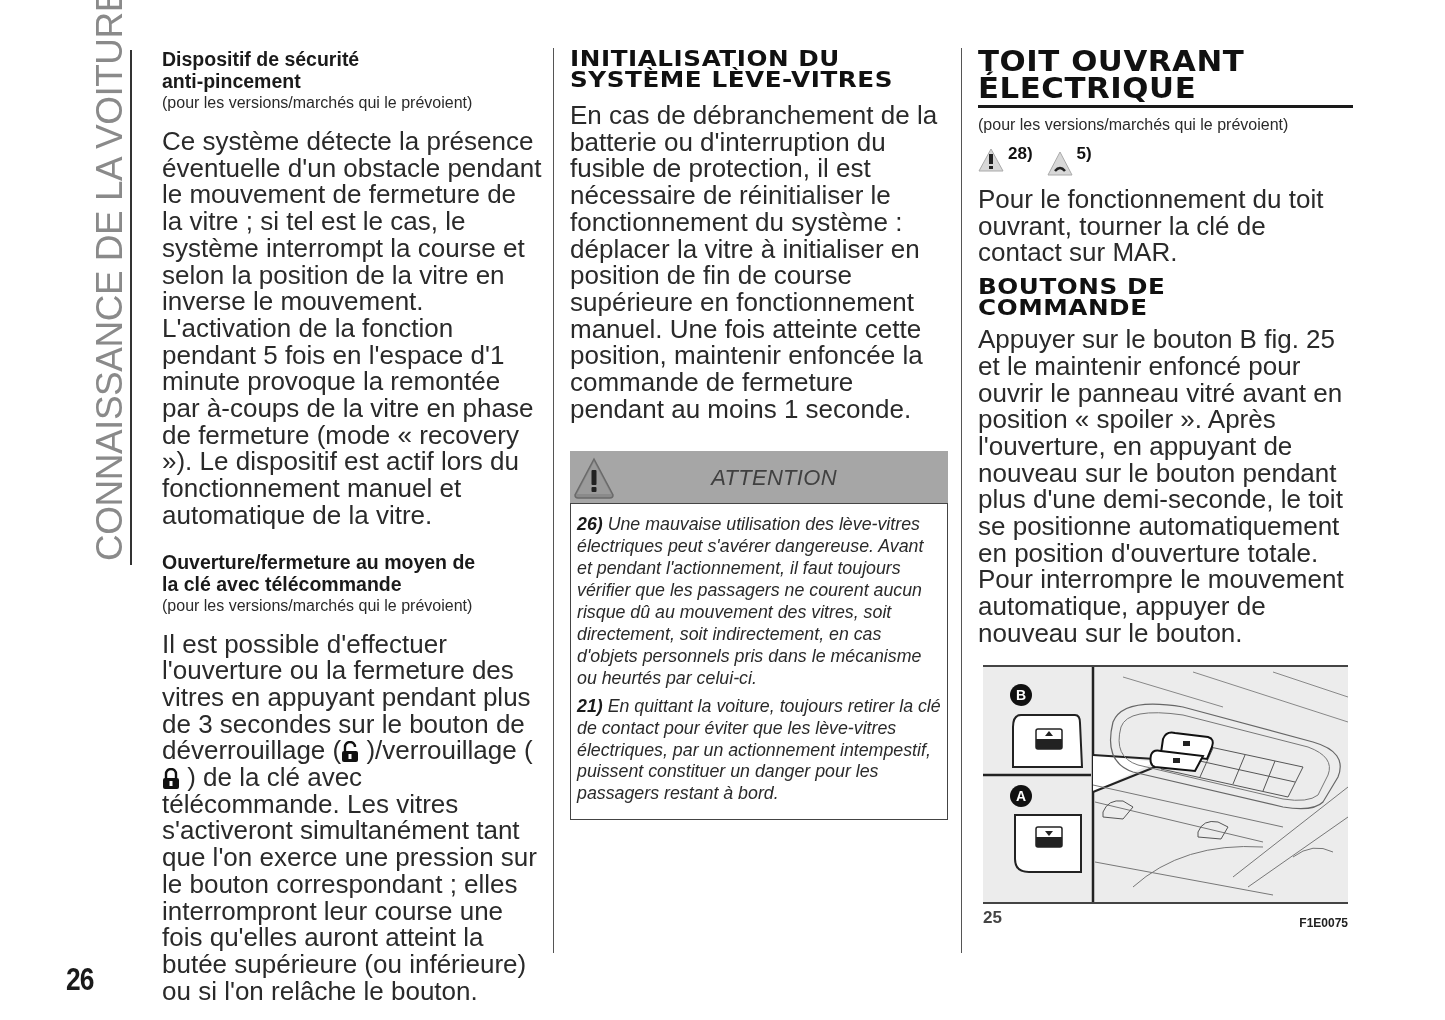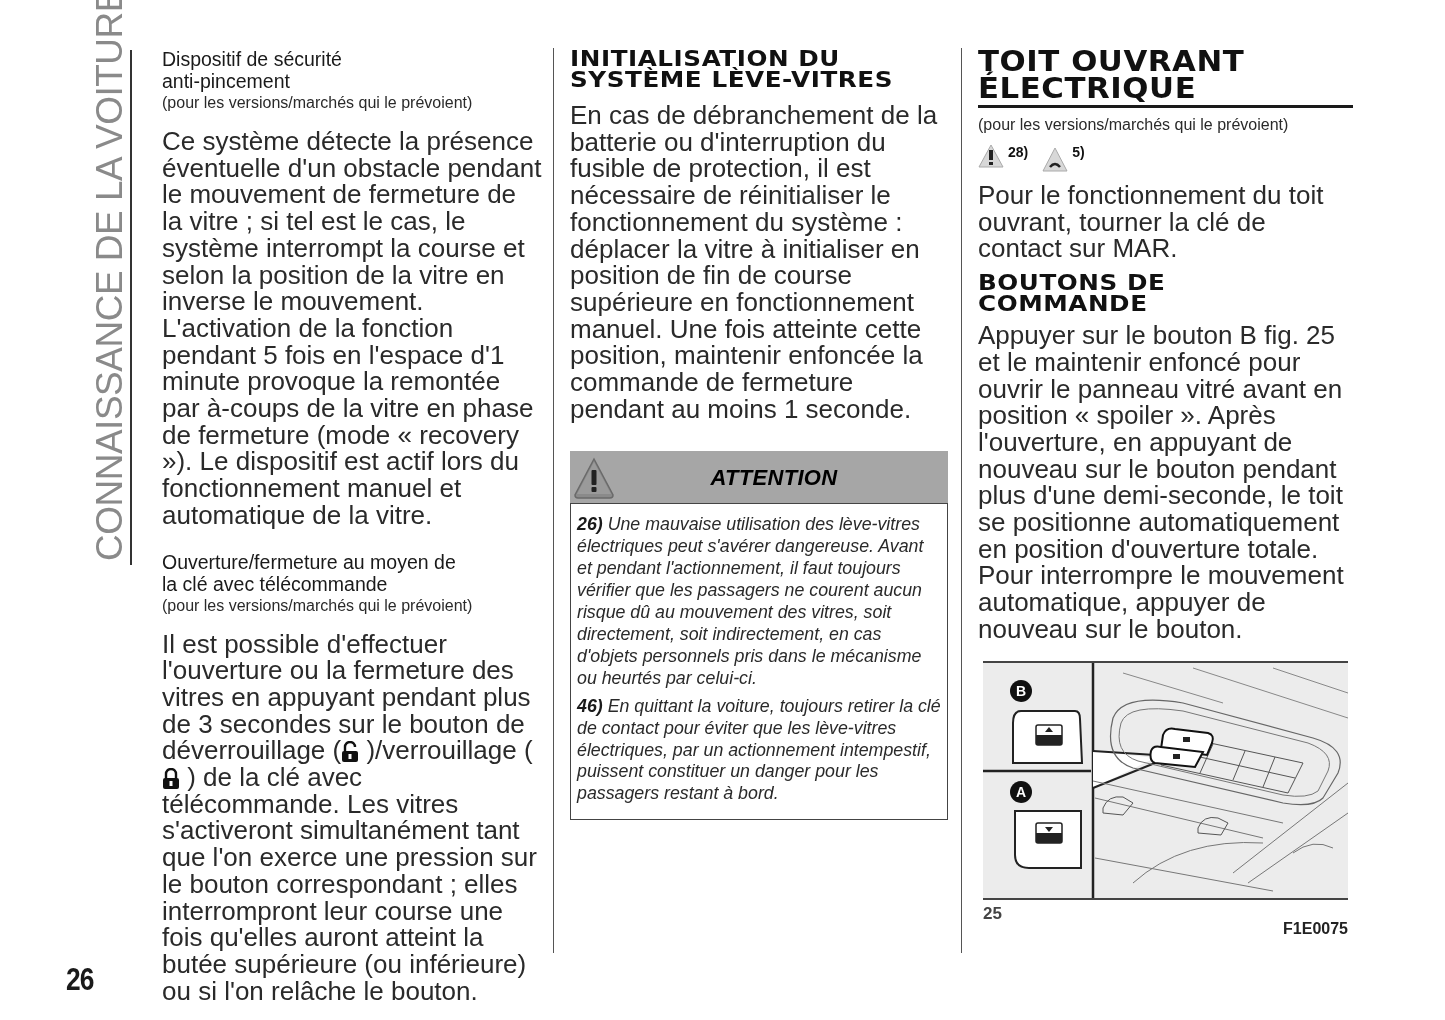--- a/index.html
+++ b/index.html
@@ -8,37 +8,37 @@
   .side-title span { position:absolute; left:0; top:0; transform-origin:0 0; transform: translate(4px, 515px) rotate(-90deg); white-space:nowrap; font-size:37px; color:#8a8a8a; font-weight:300; letter-spacing:-0.5px; line-height:40px; width:515px; text-align:center; }
   .side-rule { position:absolute; left:130px; top:50px; width:2px; height:515px; background:#333; }
   .page-num { position:absolute; left:66px; top:962px; font-size:31px; font-weight:bold; color:#1a1a1a; letter-spacing:-1px; transform:scaleX(0.85); transform-origin:0 0; }
   .col { position:absolute; top:48px; }
   .col1 { left:162px; width:380px; }
   .col2 { left:570px; width:378px; }
   .col3 { left:978px; width:375px; }
   .vdiv { position:absolute; top:48px; width:1px; height:905px; background:#555; }
   .vdiv1 { left:553px; }
   .vdiv2 { left:961px; }
-  .sub-h { font-size:19.5px; font-weight:normal; color:#1a1a1a; line-height:22px; margin:0; }
+  .sub-h { font-size:19.5px; font-weight:bold; color:#1a1a1a; line-height:22px; margin:0; }
   .note { font-size:16px; line-height:22px; color:#2a2a2a; margin:0 0 14px 0; }
   .body-text { font-size:26px; line-height:26.7px; color:#2a2a2a; margin:0 0 22px 0; }
   .h-black { font-family:"DejaVu Sans", sans-serif; font-weight:bold; font-size:22px; line-height:21px; letter-spacing:0.5px; color:#111; margin:0 0 12px 0; transform:scaleX(1.12); transform-origin:0 0; }
   .h-big { font-family:"DejaVu Sans", sans-serif; font-weight:bold; font-size:28px; line-height:27px; letter-spacing:0.5px; color:#111; margin:0; transform:scaleX(1.1); transform-origin:0 0; }
   .big-rule { height:3px; background:#1a1a1a; margin:3px 0 6px 0; width:375px; }
   .attention { height:52px; background:#a6a6a6; position:relative; margin-top:17px; }
-  .attention .label { position:absolute; left:0; right:0; top:14px; text-align:center; color:#000000; font-weight:bold; font-style:italic; font-size:22px; padding-left:30px; letter-spacing:0.3px; }
+  .attention .label { position:absolute; left:0; right:0; top:14px; text-align:center; color:#404040; font-weight:normal; font-style:italic; font-size:22px; padding-left:30px; letter-spacing:0.3px; }
   .attention svg { position:absolute; left:2px; top:5px; }
   .warn-box { border:1.5px solid #444; margin-top:0; padding:10px 6px 14px 6px; }
   .warn-box p { margin:0 0 6px 0; font-style:italic; font-size:17.8px; line-height:21.9px; color:#2a2a2a; }
   .warn-box b { font-style:italic; color:#1a1a1a; }
-  .icons-row { display:flex; align-items:flex-end; gap:4px; margin:4px 0 14px 0; font-size:14px; font-weight:bold; color:#111; }
+  .icons-row { display:flex; align-items:flex-end; gap:4px; margin:4px 0 14px 0; font-size:17px; font-weight:bold; color:#111; }
   .figure { position:relative; width:365px; height:235px; margin-top:6px; border-top:2px solid #444; border-bottom:2px solid #444; background:#ececec; left:5px; }
   .fig-cap { display:flex; justify-content:space-between; width:365px; margin-left:5px; margin-top:4px; }
   .fig-num { font-size:17px; color:#444;font-weight:bold; }
-  .fig-code { font-size:16px; font-weight:bold; color:#222; margin-top:16px; }
+  .fig-code { font-size:12px; font-weight:bold; color:#222; margin-top:8px; }
   .lock { display:inline-block; width:18px; height:22px; vertical-align:-4px; }
 </style>
 </head>
 <body>
 
 <div class="side-title">
   <span>CONNAISSANCE DE LA VOITURE</span>
 </div>
 <div class="side-rule"></div>
 
@@ -81,21 +81,21 @@
       <path d="M22 3 L41 39 Q41 42 38 42 L6 42 Q3 42 3 39 Z" fill="#8a8a8a" stroke="#6a6a6a" stroke-width="1.5"></path>
       <path d="M22 6 L39 38 L5 38 Z" fill="#9a9a9a"></path>
       <rect x="19.5" y="14" width="5" height="15" rx="1" fill="#222"></rect>
       <rect x="19.5" y="31" width="5" height="5" rx="1" fill="#222"></rect>
     </svg>
     <div class="label">ATTENTION</div>
   </div>
 
   <div class="warn-box">
     <p><b>26)</b><span> Une mauvaise utilisation des lève-vitres électriques peut s'avérer dangereuse. Avant et pendant l'actionnement, il faut toujours vérifier que les passagers ne courent aucun risque dû au mouvement des vitres, soit directement, soit indirectement, en cas d'objets personnels pris dans le mécanisme ou heurtés par celui-ci.</span></p>
-    <p style="margin-bottom:0"><b>46)</b><span> En quittant la voiture, toujours retirer la clé de contact pour éviter que les lève-vitres électriques, par un actionnement intempestif, puissent constituer un danger pour les passagers restant à bord.</span></p>
+    <p style="margin-bottom:0"><b>21)</b><span> En quittant la voiture, toujours retirer la clé de contact pour éviter que les lève-vitres électriques, par un actionnement intempestif, puissent constituer un danger pour les passagers restant à bord.</span></p>
   </div>
 </div>
 
 <div class="col col3">
   <p class="h-big">
     <span>TOIT OUVRANT</span><br>
     <span>ÉLECTRIQUE</span>
   </p>
   <div class="big-rule"></div>
   <p class="note" style="margin-bottom:8px">(pour les versions/marchés qui le prévoient)</p>

